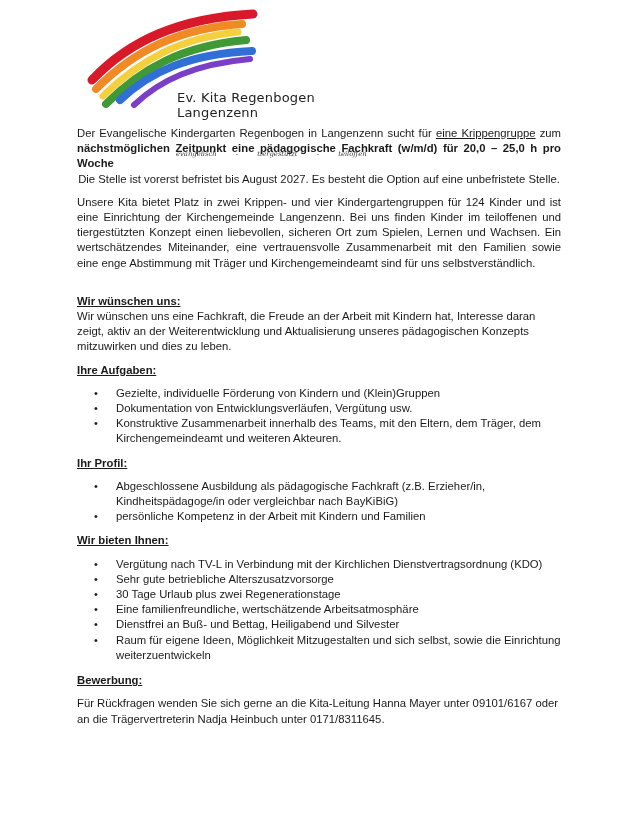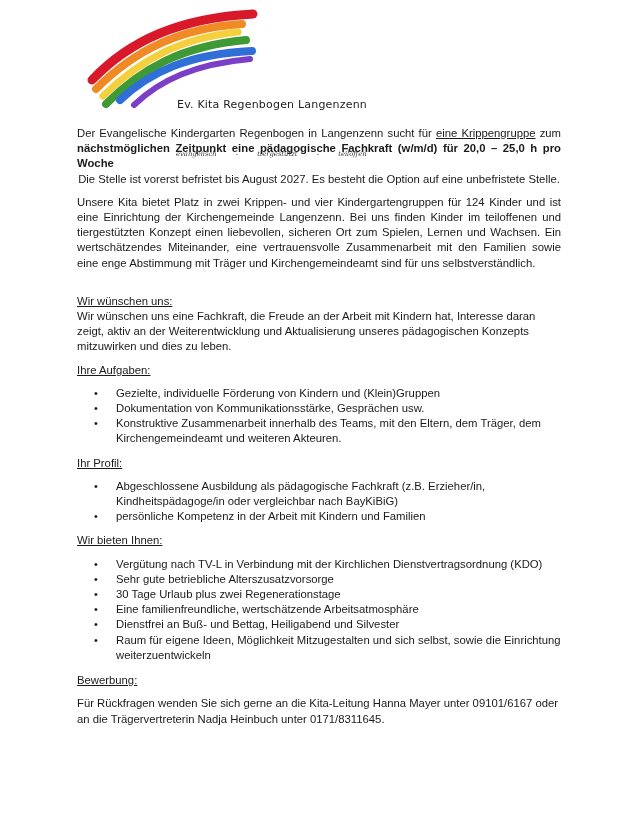--- a/index.html
+++ b/index.html
@@ -1,33 +1,33 @@
 <!DOCTYPE html>
 <html><head>
 <meta charset="utf-8">
 <style>
   html, body { margin: 0; padding: 0; background: #ffffff; }
   body { width: 634px; height: 823px; overflow: hidden; position: relative;
          font-family: "Liberation Sans", "DejaVu Sans", sans-serif; color: #1a1a1a; }
   .logo { position: absolute; left: 60px; top: 0; width: 320px; height: 125px; }
   .logo svg { position: absolute; left: 0; top: 0; }
-  .logo-title { position: absolute; left: 117px; top: 98px; font-family: "DejaVu Sans", sans-serif;
-                font-size: 11px; color: #222; letter-spacing: 0.2px; }
+  .logo-title { position: absolute; left: 117px; top: 90px; font-family: "DejaVu Sans", sans-serif;
+                font-size: 13px; color: #222; letter-spacing: 0.2px; }
   .logo-tagline { position: absolute; left: 116px; top: 103px; font-family: "DejaVu Serif", serif;
                   font-style: italic; font-size: 6.8px; color: #333; word-spacing: 1px; margin-top: 47px; }
   .logo-tagline span { display: inline-block; }
   .content { position: absolute; left: 77px; top: 126px; width: 484px; font-size: 11.3px;
              line-height: 15.2px; }
   p { margin: 0; }
   .justify { text-align: justify; }
   .intro-p1 { text-align: justify; }
   .intro-p1 .lastline { display: block; text-align: center; }
   .strong { font-weight: bold; }
   .u { text-decoration: underline; }
-  .heading { text-decoration: underline; margin: 0; }
+  .heading { text-decoration: underline; margin: 0; font-weight: bold; }
   ul { margin: 0; padding: 0; list-style: none; }
   li { position: relative; padding-left: 39px; }
   li::before { content: "\2022"; position: absolute; left: 17px; top: 0; font-size: 11px; }
   .link { color: #5a7fa6; text-decoration: underline; }
 </style>
 </head>
 <body>
 
 <div class="logo">
   <svg width="320" height="125" viewBox="0 0 320 125">
@@ -58,21 +58,21 @@
   </p>
 
   <p class="justify" style="margin-top:8px">Unsere Kita bietet Platz in zwei Krippen- und vier Kindergartengruppen für 124 Kinder und ist eine Einrichtung der Kirchengemeinde Langenzenn. Bei uns finden Kinder im teiloffenen und tiergestützten Konzept einen liebevollen, sicheren Ort zum Spielen, Lernen und Wachsen. Ein wertschätzendes Miteinander, eine vertrauensvolle Zusammenarbeit mit den Familien sowie eine enge Abstimmung mit Träger und Kirchengemeindeamt sind für uns selbstverständlich.</p>
 
   <p class="heading" style="margin-top:23px">Wir wünschen uns:</p>
   <p>Wir wünschen uns eine Fachkraft, die Freude an der Arbeit mit Kindern hat, Interesse daran zeigt, aktiv an der Weiterentwicklung und Aktualisierung unseres pädagogischen Konzepts mitzuwirken und dies zu leben.</p>
 
   <p class="heading" style="margin-top:8px">Ihre Aufgaben:</p>
   <ul style="margin-top:8px">
     <li>Gezielte, individuelle Förderung von Kindern und (Klein)Gruppen</li>
-    <li>Dokumentation von Kommunikationsstärke, Gesprächen usw.</li>
+    <li>Dokumentation von Entwicklungsverläufen, Vergütung usw.</li>
     <li>Konstruktive Zusammenarbeit innerhalb des Teams, mit den Eltern, dem Träger, dem Kirchengemeindeamt und weiteren Akteuren.</li>
   </ul>
 
   <p class="heading" style="margin-top:9px">Ihr Profil:</p>
   <ul style="margin-top:8px">
     <li>Abgeschlossene Ausbildung als pädagogische Fachkraft (z.B. Erzieher/in, Kindheitspädagoge/in oder vergleichbar nach BayKiBiG)</li>
     <li>persönliche Kompetenz in der Arbeit mit Kindern und Familien</li>
   </ul>
 
   <p class="heading" style="margin-top:9px">Wir bieten Ihnen:</p>

